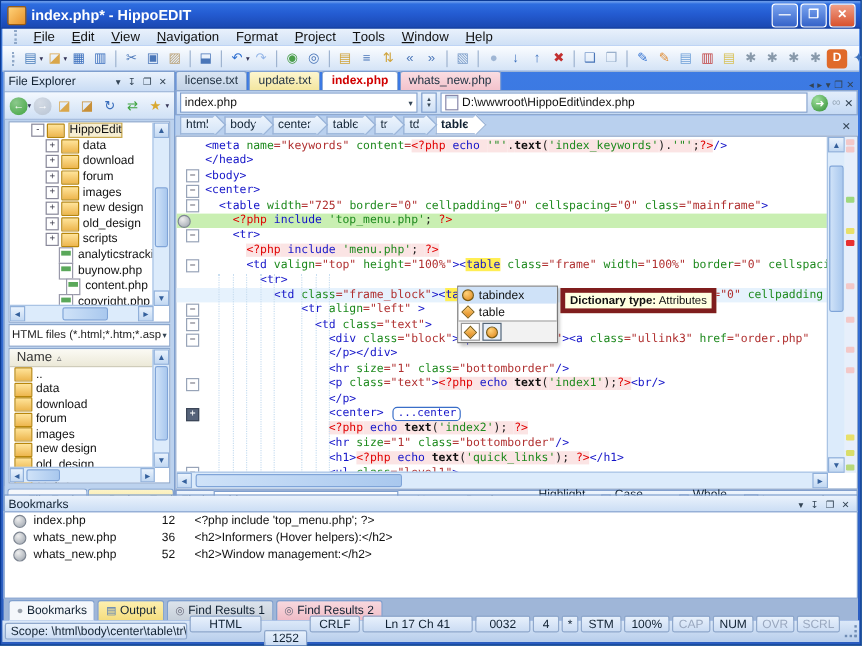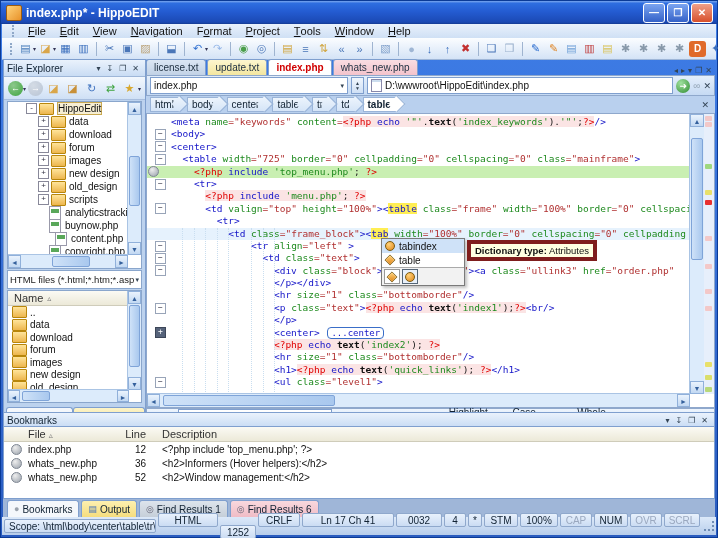--- a/index.html
+++ b/index.html
@@ -502,20 +502,21 @@
       <div class="codearea" id="code-lines">
           <div class="iguide" style="left: 35.44px; top: 112px; bottom: 0px;"></div>
           <div class="iguide" style="left: 46.88px; top: 112px; bottom: 0px;"></div>
           <div class="iguide" style="left: 58.32px; top: 112px; bottom: 0px;"></div>
           <div class="iguide" style="left: 69.76px; top: 112px; bottom: 0px;"></div>
           <div class="iguide" style="left: 81.2px; top: 112px; bottom: 0px;"></div>
           <div class="iguide" style="left: 104.08px; top: 112px; bottom: 0px;"></div>
           <div class="iguide" style="left: 115.52px; top: 112px; bottom: 0px;"></div>
           <div class="iguide" style="left: 126.96px; top: 112px; bottom: 0px;"></div>
           <div class="cl"><span class="margin"></span><span class="code"><span></span><span class="s-tag">&lt;meta </span><span class="s-attr">name</span><span class="s-val">="keywords"</span><span class="s-pl"> </span><span class="s-attr">content</span><span class="s-val">=</span><span class="s-php pbg">&lt;?php</span><span class="s-kw pbg"> echo </span><span class="s-str pbg">'"'</span><span class="s-pl pbg">.</span><span class="s-fn pbg">text</span><span class="s-pl pbg">(</span><span class="s-str pbg">'index_keywords'</span><span class="s-pl pbg">).</span><span class="s-str pbg">'"'</span><span class="s-pl pbg">;</span><span class="s-php pbg">?&gt;</span><span class="s-tag">/&gt;</span></span></div>
+          <div class="cl"><span class="margin"></span><span class="code"><span></span><span class="s-tag">&lt;/head&gt;</span></span></div>
           <div class="cl"><span class="margin"><span class="fmark">−</span></span><span class="code"><span></span><span class="s-tag">&lt;body&gt;</span></span></div>
           <div class="cl"><span class="margin"><span class="fmark">−</span></span><span class="code"><span></span><span class="s-tag">&lt;center&gt;</span></span></div>
           <div class="cl"><span class="margin"><span class="fmark">−</span></span><span class="code"><span>  </span><span class="s-tag">&lt;table </span><span class="s-attr">width</span><span class="s-val">="725"</span><span class="s-pl"> </span><span class="s-attr">border</span><span class="s-val">="0"</span><span class="s-pl"> </span><span class="s-attr">cellpadding</span><span class="s-val">="0"</span><span class="s-pl"> </span><span class="s-attr">cellspacing</span><span class="s-val">="0"</span><span class="s-pl"> </span><span class="s-attr">class</span><span class="s-val">="mainframe"</span><span class="s-tag">&gt;</span></span></div>
           <div class="cl ln-green"><span class="margin"><span class="bmark"></span></span><span class="code"><span>    </span><span class="s-php">&lt;?php</span><span class="s-kw"> include </span><span class="s-str">'top_menu.php'</span><span class="s-pl">; </span><span class="s-php">?&gt;</span></span></div>
           <div class="cl"><span class="margin"><span class="fmark">−</span></span><span class="code"><span>    </span><span class="s-tag">&lt;tr&gt;</span></span></div>
           <div class="cl"><span class="margin"></span><span class="code"><span>      </span><span class="s-php pbg">&lt;?php</span><span class="s-kw pbg"> include </span><span class="s-str pbg">'menu.php'</span><span class="s-pl pbg">; </span><span class="s-php pbg">?&gt;</span></span></div>
           <div class="cl"><span class="margin"><span class="fmark">−</span></span><span class="code"><span>      </span><span class="s-tag">&lt;td </span><span class="s-attr">valign</span><span class="s-val">="top"</span><span class="s-pl"> </span><span class="s-attr">height</span><span class="s-val">="100%"</span><span class="s-tag">&gt;&lt;</span><span class="s-tag hlw">table</span><span class="s-pl"> </span><span class="s-attr">class</span><span class="s-val">="frame"</span><span class="s-pl"> </span><span class="s-attr">width</span><span class="s-val">="100%"</span><span class="s-pl"> </span><span class="s-attr">border</span><span class="s-val">="0"</span><span class="s-pl"> </span><span class="s-attr">cellspacin</span></span></div>
           <div class="cl"><span class="margin"></span><span class="code"><span>        </span><span class="s-tag">&lt;tr&gt;</span></span></div>
           <div class="cl ln-cur"><span class="margin"></span><span class="code"><span>          </span><span class="s-tag">&lt;td </span><span class="s-attr">class</span><span class="s-val">="frame_block"</span><span class="s-tag">&gt;&lt;</span><span class="s-tag hlw">tab</span><span class="s-pl"> </span><span class="s-attr">width</span><span class="s-val">="100%"</span><span class="s-pl"> </span><span class="s-attr">border</span><span class="s-val">="0"</span><span class="s-pl"> </span><span class="s-attr">cellspacing</span><span class="s-val">="0"</span><span class="s-pl"> </span><span class="s-attr">cellpadding</span></span></div>
           <div class="cl"><span class="margin"><span class="fmark">−</span></span><span class="code"><span>              </span><span class="s-tag">&lt;tr </span><span class="s-attr">align</span><span class="s-val">="left"</span><span class="s-pl"> </span><span class="s-tag">&gt;</span></span></div>
@@ -623,27 +624,20 @@
   <div class="phead" style="position:absolute;left:2px;right:2px;bottom:109px;height:16px;border:1px solid #7f9fce;box-sizing:border-box;">
     <span>Bookmarks</span>
     <span style="margin-left:auto;display:flex;" id="bm-head-btns">
         <span class="phbtn">▾</span>
         <span class="phbtn">↧</span>
         <span class="phbtn">❐</span>
         <span class="phbtn">✕</span>
       </span>
   </div>
   <div class="bmpanel">
-    <div class="bmcols">
-      <span class="bmico"></span>
-      <span class="bmc-file"><span>File</span>
-        <span style="font-size:8px;color:#777;">▵</span></span>
-      <span class="bmc-line">Line</span>
-      <span class="bmc-desc">Description</span>
-    </div>
     <div id="bm-rows">
         <div class="bmrow">
           <span class="bmico">
             <span class="bmark"></span>
           </span>
           <span class="bmc-file">index.php</span>
           <span class="bmc-line">12</span>
           <span class="bmc-desc">&lt;?php include 'top_menu.php'; ?&gt;</span>
         </div>
         <div class="bmrow">
@@ -673,21 +667,21 @@
       <span class="btab yellow">
         <span style="color: rgb(74, 118, 184); font-size: 9px;">▤</span>
         <span>Output</span>
       </span>
       <span class="btab gray">
         <span style="color: rgb(102, 102, 119); font-size: 9px;">◎</span>
         <span>Find Results 1</span>
       </span>
       <span class="btab pink">
         <span style="color: rgb(102, 102, 119); font-size: 9px;">◎</span>
-        <span>Find Results 6</span>
+        <span>Find Results 2</span>
       </span>
     </div>
 
   <div class="statusbar">
     <span class="scell scope">Scope: \html\body\center\table\tr\td\table</span>
     <span id="status-cells" style="display:flex;gap:2px;">
         <span class="scell" style="width: 60px;">HTML</span>
         <span class="scell" style="width: 36px; margin-top: 12px;">1252</span>
         <span class="scell" style="width: 42px;">CRLF</span>
         <span class="scell" style="width: 92px;">Ln  17 Ch  41</span>

